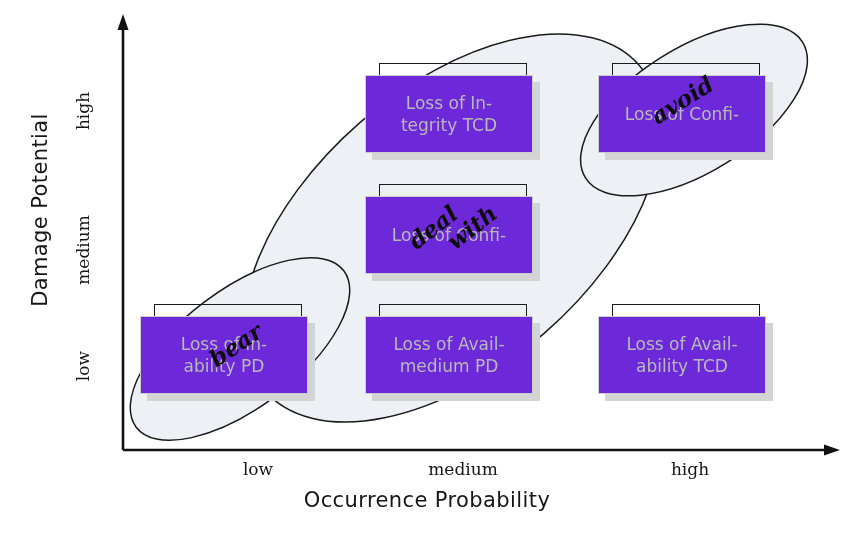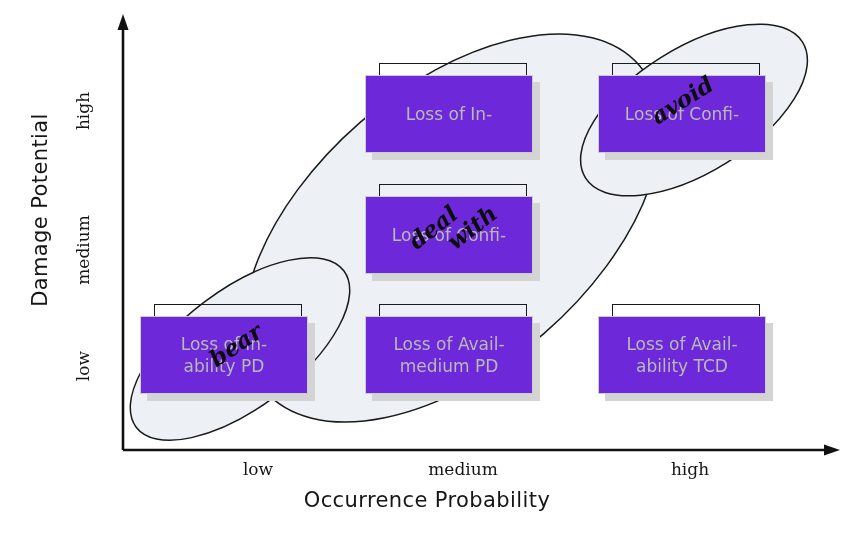--- a/index.html
+++ b/index.html
@@ -144,20 +144,21 @@
   <div class="tick-label x-tick" style="left:403px; top:459px;">medium</div>
   <div class="tick-label x-tick" style="left:630px; top:459px;">high</div>
 
   <div class="axis-title" id="x-axis-title">Occurrence Probability</div>
 
   <div class="risk-box" style="left:365px; top:75px;">
     <div class="dropshadow"></div>
     <div class="backplate"></div>
     <div class="panel">
       <span>Loss of In-</span>
+      <span>tegrity TCD</span>
     </div>
   </div>
 
   <div class="risk-box" style="left:598px; top:75px;">
     <div class="dropshadow"></div>
     <div class="backplate"></div>
     <div class="panel">
       <span>Loss of Confi-</span>
     </div>
   </div>

